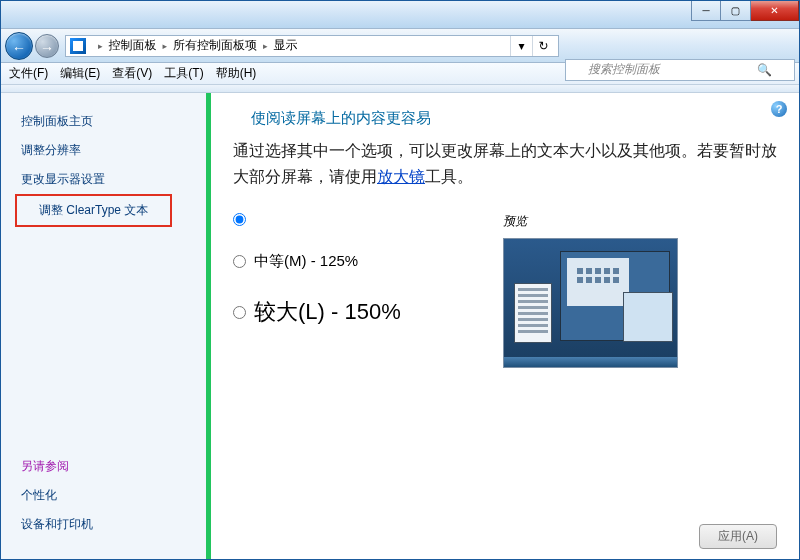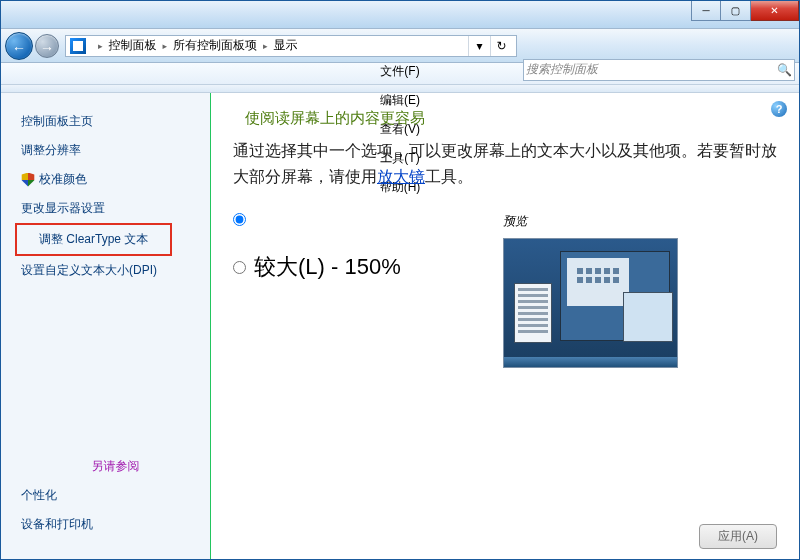--- a/index.html
+++ b/index.html
@@ -100,63 +100,61 @@
   .addr-sep { margin: 0 6px; color: #666; font-size: 9px; }
   .refresh-group {
     display:flex; align-items:center; margin-left:auto;
   }
   .refresh-btn {
     width: 22px; height: 20px;
     display:flex; align-items:center; justify-content:center;
     border-left:1px solid #cfd8e2;
   }
   .searchbar {
-    width: 272px;
+    width: 230px;
     height: 22px;
     background: #fff;
     border: 1px solid #9cb4cc;
     display: flex;
     align-items: center;
-    padding: 0 2px;
+    padding: 0 22px;
     color: #888;
     font-style: italic;
     position: relative;
     margin-top: 48px;
   }
   .searchbar .mag { margin-left:auto; color:#4a6b8c; font-style:normal; }
   
   .menubar {
     height: 22px;
     background: linear-gradient(to bottom, #f7fbff, #e6f0fa);
     border-bottom: 1px solid #c0d0e0;
     display: flex;
     align-items: center;
     padding: 0 8px;
     gap: 12px;
     font-size: 12px;
-    flex-direction: column;
   }
   .toolstrip {
     height: 8px;
     background: linear-gradient(to bottom,#edf4fb,#dce9f6);
     border-bottom:1px solid #c0d0e0;
   }
   
   .body {
     display: flex;
     height: calc(560px - 28px - 34px - 22px - 8px - 2px);
   }
   .sidebar {
     width: 210px;
     background: #f1f6fb;
-    border-right: 1px solid #22c55e;
+    border-right: 5px solid #22c55e;
     padding: 14px 0 10px 20px;
     display:flex;
     flex-direction:column;
-    text-align:center;
   }
   .sidebar .link {
     display: flex;
     align-items:center;
     color: #0a3e7a;
     padding: 6px 0;
     font-size: 12px;
     cursor: pointer;
   }
   .sidebar .link.shield::before{
@@ -188,24 +186,24 @@
     flex-direction:column;
   }
   .help-icon {
     position:absolute; right:12px; top:8px;
     width:16px;height:16px;border-radius:50%;
     background:radial-gradient(circle at 30% 30%,#8cd0ff,#1a6bb8);
     color:#fff; font-size:11px; font-weight:bold;
     display:flex;align-items:center;justify-content:center;
   }
   h1.heading {
-    color: #4d7c0f;
+    color: #0369a1;
     font-size: 15px;
     font-weight: normal;
-    margin: 0 0 10px 12px;
+    margin: 0 0 10px 18px;
   }
   .desc { font-size:16px; line-height:1.6; color:#222; margin-bottom:24px;}
   .desc a { color:#0645c8; text-decoration:underline; }
   .options-row {
     display:flex;
   }
   .options-col { width: 270px; }
   .opt {
     display:flex;
     align-items:center;
@@ -286,45 +284,45 @@
   <span>查看(V)</span>
   <span>工具(T)</span>
   <span>帮助(H)</span>
 </div>
 <div class="toolstrip"></div>
 
 <div class="body">
   <div class="sidebar">
     <div class="link">控制面板主页</div>
     <div class="link">调整分辨率</div>
-    <div class="link shield">
-        <span>校准颜色</span>
-      </div>
     <div class="link">更改显示器设置</div>
     <div class="link highlight">调整 ClearType 文本</div>
-    <div class="link">设置自定义文本大小(DPI)</div>
 
     <div class="secondary">
       <div class="sec-header">另请参阅</div>
       <div class="link">个性化</div>
       <div class="link">设备和打印机</div>
     </div>
   </div>
 
   <div class="content">
     <div class="help-icon">?</div>
     <h1 class="heading">使阅读屏幕上的内容更容易</h1>
     <div class="desc">
       <span>通过选择其中一个选项，可以更改屏幕上的文本大小以及其他项。若要暂时放大部分屏幕，请使用</span><a href="#">放大镜</a><span>工具。</span>
     </div>
 
     <div class="options-row">
       <div class="options-col">
         <label class="opt">
           <input type="radio" name="sz" checked="" style="">
+        </label>
+        <label class="opt">
+          <input type="radio" name="sz" style="">
+          <span class="md">中等(M) - 125%</span>
         </label>
         <label class="opt">
           <input type="radio" name="sz" style="">
           <span class="lg">较大(L) - 150%</span>
         </label>
       </div>
       <div class="preview-col">
         <div class="preview-label">预览</div>
         <div class="preview-box">
           <div class="pv-big">

